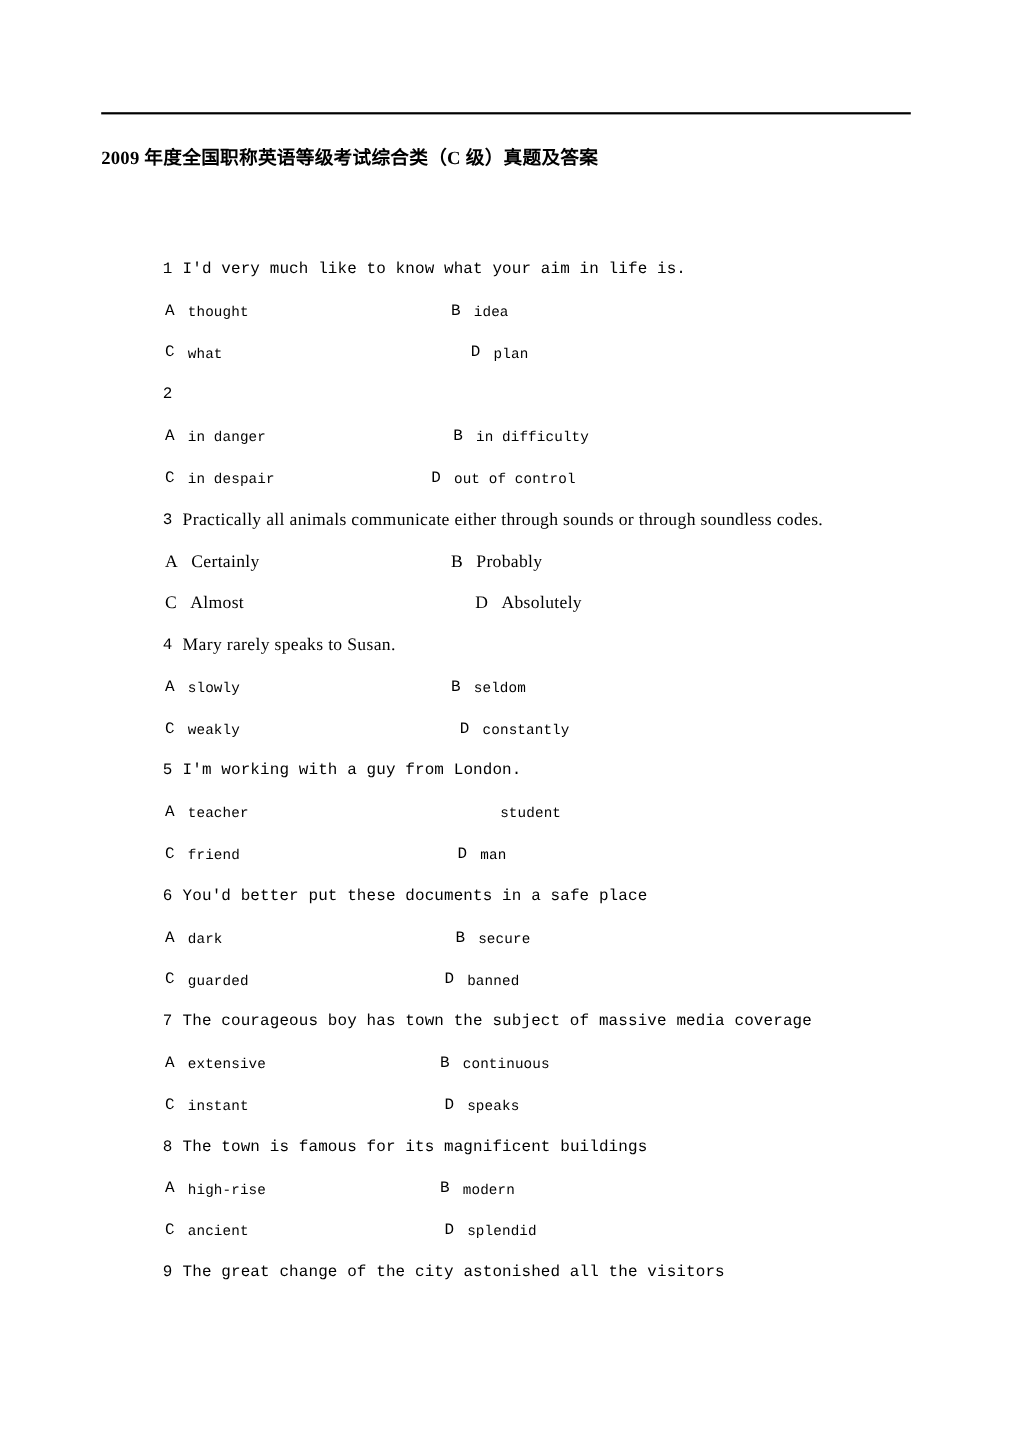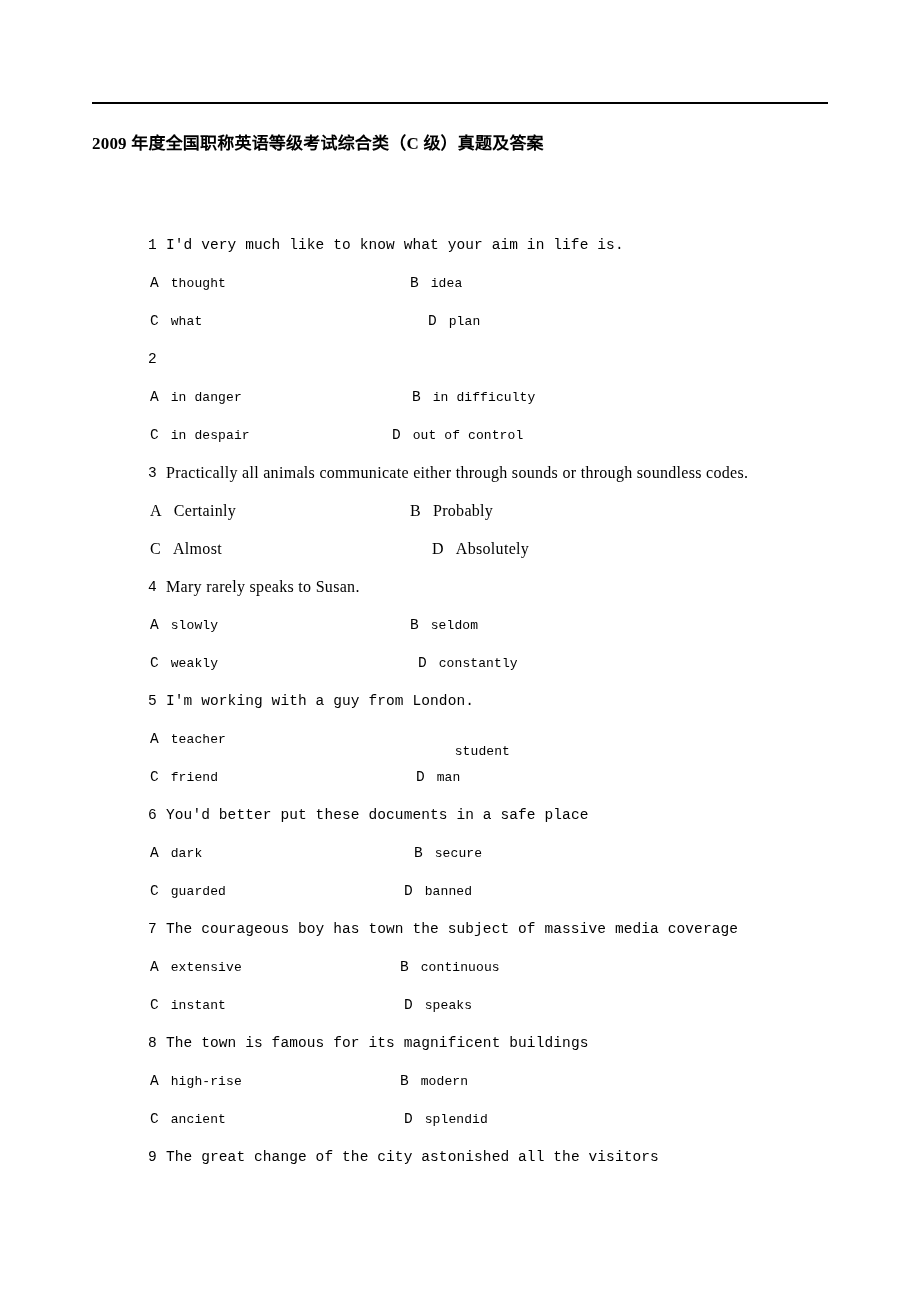--- a/index.html
+++ b/index.html
@@ -266,21 +266,21 @@
       <div class="question-block">
         <div class="stem-line">
           <span class="q-num">5</span>
           <span class="q-text"><span>I'm working with a  </span><span class="underlined">guy</span><span>  from London.</span></span>
         </div>
         <div class="option-row">
           <div class="opt" style="left: 150px;">
             <span class="opt-label">A</span>
             <span class="opt-text">teacher</span>
           </div>
-          <div class="opt" style="left: 434px; align-items: flex-end;">
+          <div class="opt" style="left: 434px;">
             <span class="opt-label blank">B</span>
             <span class="opt-text">student</span>
           </div>
         </div>
         <div class="option-row">
           <div class="opt" style="left: 150px;">
             <span class="opt-label">C</span>
             <span class="opt-text">friend</span>
           </div>
           <div class="opt" style="left: 416px;">

